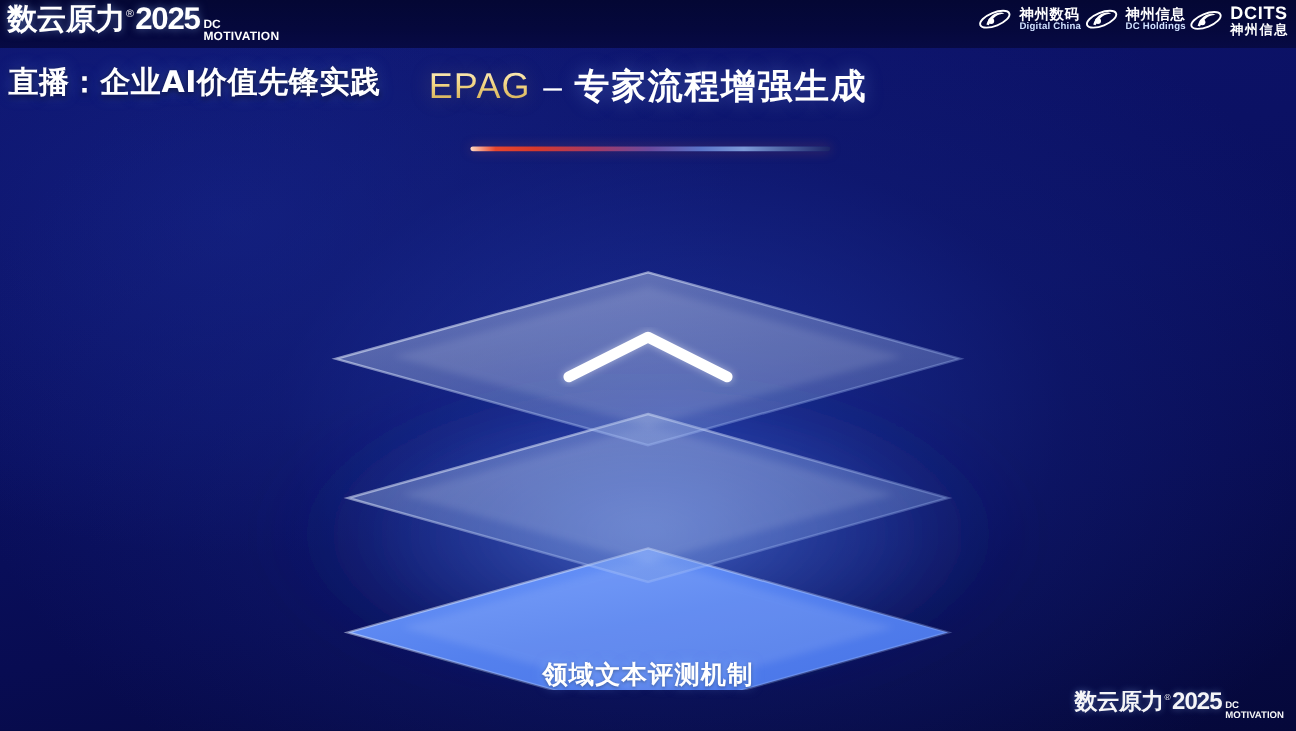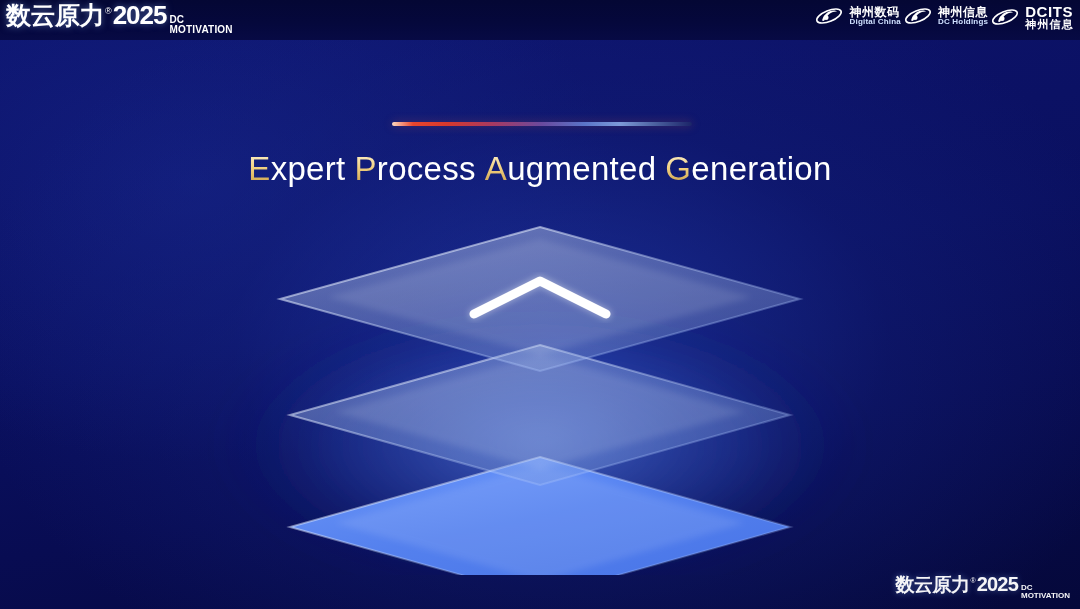--- a/index.html
+++ b/index.html
@@ -176,20 +176,21 @@
   <div id="brand-logo">
     <span class="bl-cn">数云原力</span>
     <span class="bl-reg">®</span>
     <span class="bl-year">2025</span>
     <span class="bl-dc-wrap">
       <span class="bl-dc">DC</span>
       <span class="bl-mot">MOTIVATION</span>
     </span>
   </div>
 
+  <div id="live-subtitle">直播：企业AI价值先锋实践</div>
 
   <div id="partner-logos">
 
     <div class="plogo">
       <svg class="pmark" viewBox="0 0 60 48">
         <ellipse cx="30" cy="24" rx="26" ry="11" fill="none" stroke="#ffffff" stroke-width="3.2" transform="rotate(-22 30 24)"></ellipse>
         <path d="M16 33 C22 13, 40 10, 46 15 C38 14, 26 20, 20 34 Z" fill="#ffffff"></path>
         <circle cx="24" cy="27" r="5" fill="#ffffff"></circle>
       </svg>
       <span class="ptext">
@@ -217,26 +218,28 @@
         <circle cx="24" cy="27" r="5" fill="#ffffff"></circle>
       </svg>
       <span class="ptext">
         <span class="big-en">DCITS</span>
         <span class="sm-cn">神州信息</span>
       </span>
     </div>
 
   </div>
 
+  <div id="main-heading">
+    <span class="epag">EPAG</span>
+    <span class="dash">–</span>
+    <span class="cn">专家流程增强生成</span>
+  </div>
 
   <div id="divider"></div>
 
-  <div id="english-subtitle">
-    <span class="word"><span class="cap">E</span><span class="rest">xpert</span></span><span class="word"><span class="cap">P</span><span class="rest">rocess</span></span><span class="word"><span class="cap">A</span><span class="rest">ugmented</span></span><span class="word"><span class="cap">G</span><span class="rest">eneration</span></span>
-  </div>
 
   <div id="diagram">
     <svg viewBox="0 0 1080 360">
       <defs>
         <linearGradient id="gTop" x1="0" y1="0" x2="0.55" y2="1">
           <stop offset="0%" stop-color="#c9d6f5" stop-opacity="0.50"></stop>
           <stop offset="45%" stop-color="#a8bce8" stop-opacity="0.42"></stop>
           <stop offset="100%" stop-color="#8fa8e0" stop-opacity="0.33"></stop>
         </linearGradient>
         <linearGradient id="gMid" x1="0" y1="0" x2="0.6" y2="1">
@@ -286,20 +289,21 @@
         <path d="M540 12 L800 84 L540 156 L280 84 Z" fill="none" stroke="url(#gEdge)" stroke-width="2" opacity="0.85"></path>
         <path d="M540 24 L752 82 L540 140 L328 82 Z" fill="#ffffff" opacity="0.10" filter="url(#blurTiny)"></path>
       </g>
 
       <g>
         <path d="M474 99 L540 66 L606 99" fill="none" stroke="#ffffff" stroke-width="11" stroke-linecap="round" stroke-linejoin="round" opacity="0.35" filter="url(#blurTiny)"></path>
         <path d="M474 99 L540 66 L606 99" fill="none" stroke="#ffffff" stroke-width="9" stroke-linecap="round" stroke-linejoin="round"></path>
       </g>
     </svg>
 
+    <div class="layer-label" id="label-top">领域文本评测机制</div>
 
   </div>
 
   <div id="watermark">
     <span class="wm-cn">数云原力</span>
     <span class="wm-reg">®</span>
     <span class="wm-year">2025</span>
     <span class="wm-dc-wrap">
       <span class="wm-dc">DC</span>
       <span class="wm-mot">MOTIVATION</span>

